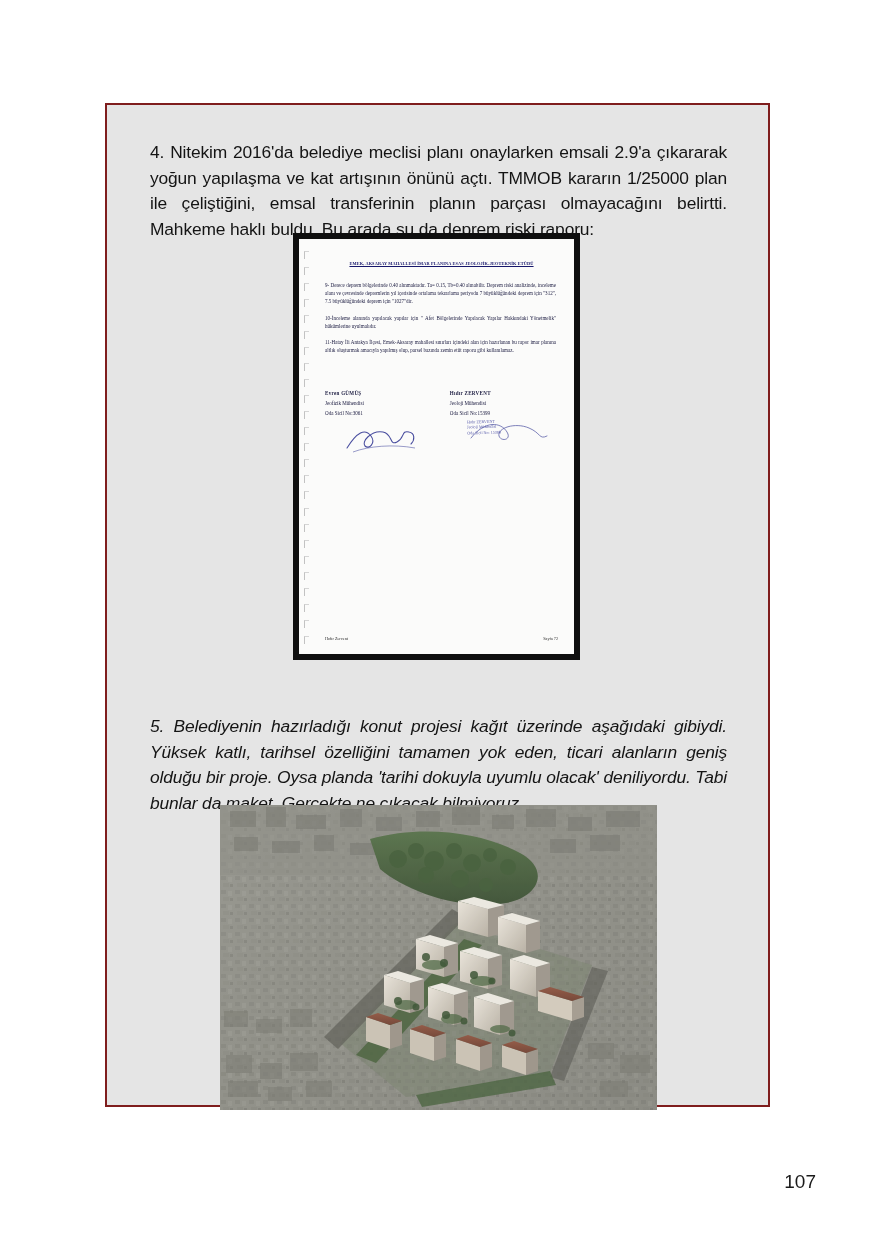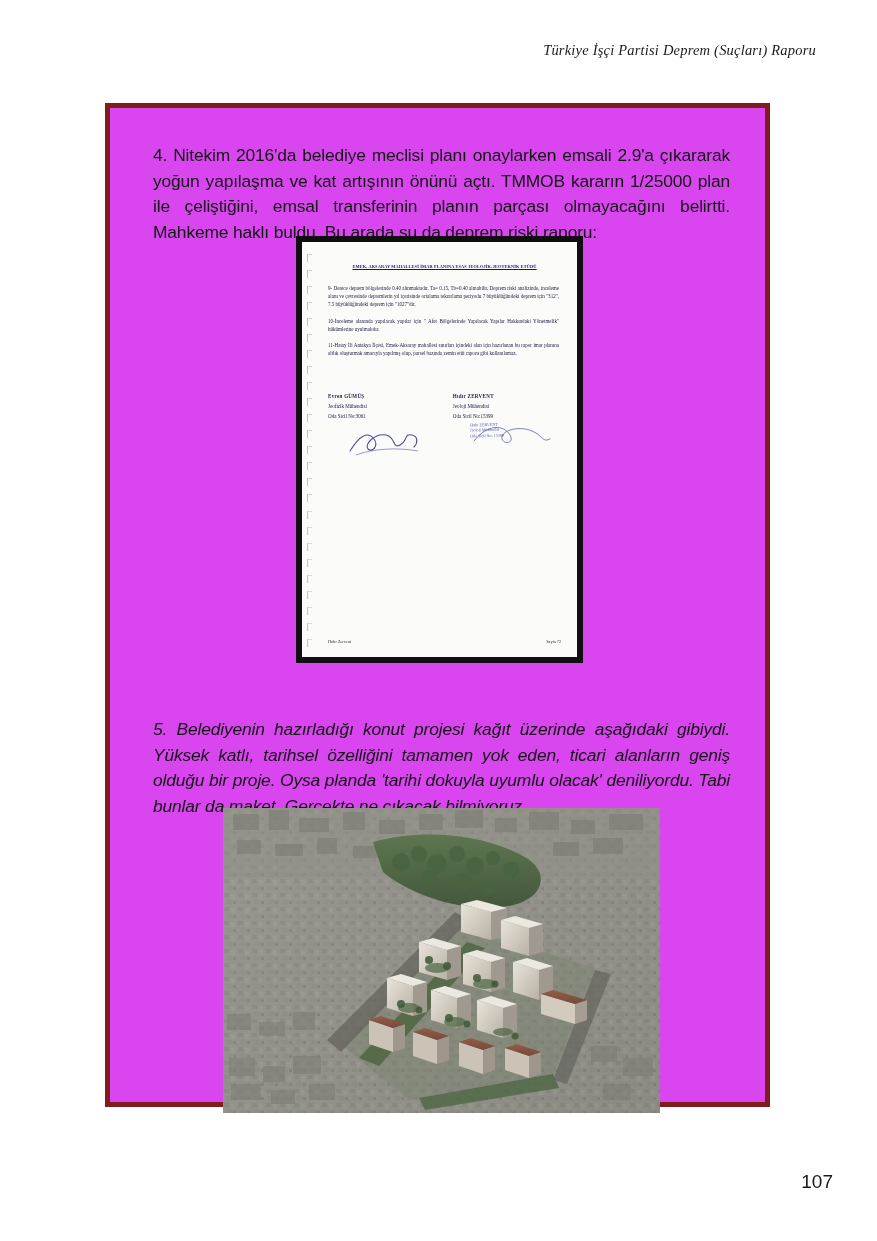--- a/index.html
+++ b/index.html
@@ -29,23 +29,23 @@
     white-space: nowrap;
   }
 
   
   .content-frame {
     position: absolute;
     left: 105px;
     top: 103px;
     width: 665px;
     height: 1004px;
-    border: 5px solid #7f1d1d;
+    border: 2px solid #7f1d1d;
     box-sizing: border-box;
-    background: #d946ef;
+    background: #e5e5e5;
   }
 
   .body-text {
     font-family: "Liberation Sans", sans-serif;
     font-size: 17.4px;
     line-height: 1.46;
     color: #141414;
     text-align: justify;
     text-justify: inter-word;
     letter-spacing: -0.15px;
@@ -197,34 +197,33 @@
     width: 437px;
     height: 305px;
     overflow: hidden;
     background: #8d8d8a;
   }
   .render-inner { position: absolute; inset: 0; }
 
   
   .folio {
     position: absolute;
-    right: 44px;
+    right: 61px;
     bottom: 48px;
     font-family: "Liberation Sans", sans-serif;
     font-size: 19px;
     color: #1a1a1a;
     margin-top: 40px;
   }
 </style>
 </head>
 <body>
 
 <div class="page">
 
-  <div class="running-head">Türkiye İşçi Partisi Deprem (Suçları) Raporu</div>
 
   <div class="content-frame">
 
     <p class="body-text para-1">4. Nitekim 2016'da belediye meclisi planı onaylarken emsali 2.9'a çıkararak yoğun yapılaşma ve kat artışının önünü açtı. TMMOB kararın 1/25000 plan ile çeliştiğini, emsal transferinin planın parçası olmayacağını belirtti. Mahkeme haklı buldu. Bu arada şu da deprem riski raporu:</p>
 
     <div class="figure-report">
       <div class="report-sheet">
 
         <div class="punch-col">
           <span></span>

